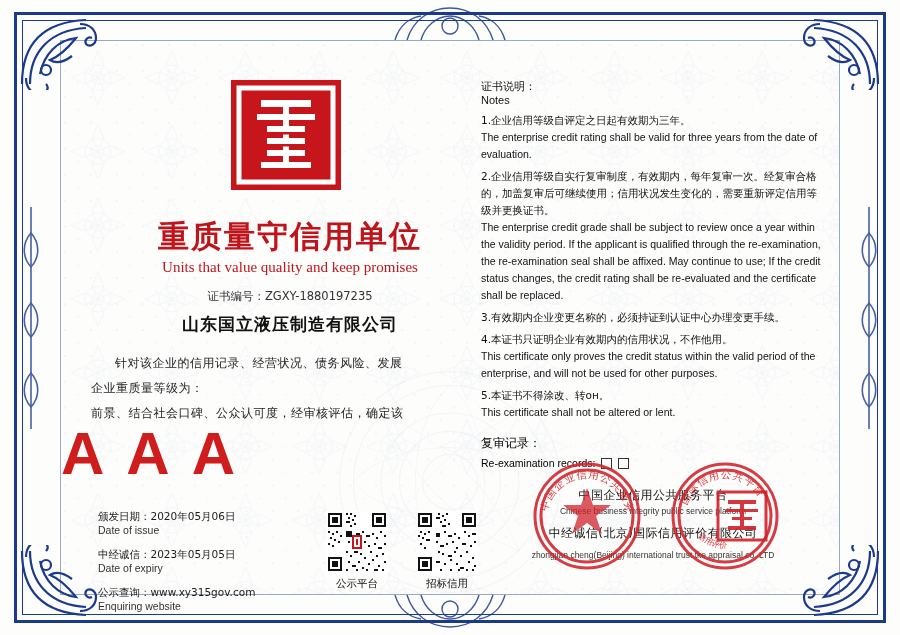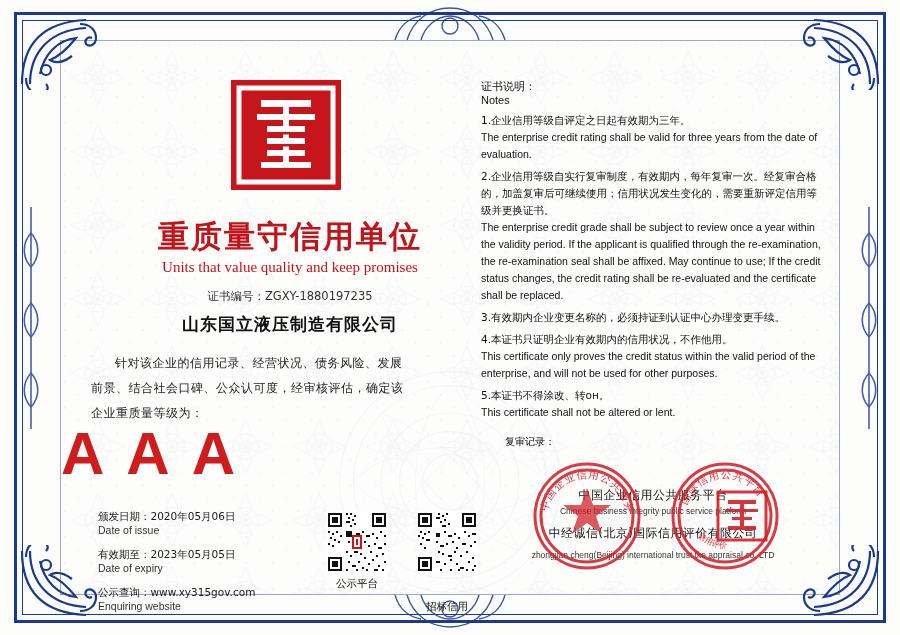--- a/index.html
+++ b/index.html
@@ -167,38 +167,38 @@
   }
   .qr-box svg { width:100%; height:100%; display:block; }
   .qr1 { left:60px; top:0; }
   .qr2 { left:150px; top:0; }
   .qr-cap {
     position:absolute; top:66px; width:82px; text-align:center;
     font-size:10.5px; color:#111;
     font-family:"DejaVu Sans", sans-serif;
   }
   .qr-cap1 { left:50px; }
-  .qr-cap2 { left:140px;margin-top:23px; }
+  .qr-cap2 { left:140px; }
 
   
   .right-col {
     position:absolute; left:420px; top:38px; width:340px;
   }
   .notes-h { font-size:11px; color:#111; font-family:"DejaVu Sans", sans-serif;}
   .notes-h2 { font-size:11px; color:#111; margin-bottom:6px; font-family:"Liberation Sans", sans-serif;}
   .note-cn {
     font-size:10.5px; color:#111; line-height:17px; margin-top:5px;
     font-family:"DejaVu Sans", sans-serif;
   }
   .note-en {
     font-size:10.5px; color:#111; line-height:17px;
     font-family:"Liberation Sans", sans-serif;
   }
   .reexam { margin-top:14px; }
-  .reexam .cn { font-size:10px; font-family:"DejaVu Sans", sans-serif;margin-left:24px; }
+  .reexam .cn { font-size:12px; font-family:"DejaVu Sans", sans-serif; }
   .reexam .en { font-size:10.5px; margin-top:5px; display:flex; align-items:center; gap:6px;}
   .chk {
     display:inline-block; width:11px; height:11px;
     border:1px solid #333; background:#fff;
   }
 
   
   .issuer {
     position:absolute; left:416px; bottom:34px; width:352px;
     text-align:center;
@@ -398,33 +398,33 @@
       <div class="title-en">Units that value quality and keep promises</div>
 
       <div class="cert-no">
         <span>证书编号：</span><span>ZGXY-1880197235</span>
       </div>
 
       <div class="company">山东国立液压制造有限公司</div>
 
       <div class="statement">
         <p class="ind">针对该企业的信用记录、经营状况、债务风险、发展</p>
+        <p>企业重质量等级为：</p>
         <p>前景、结合社会口碑、公众认可度，经审核评估，确定该</p>
-        <p>企业重质量等级为：</p>
       </div>
 
       <div class="grade">AAA</div>
 
       <div class="dates">
         <div class="row">
           <div>颁发日期：2020年05月06日</div>
           <div class="en">Date of issue</div>
         </div>
         <div class="row">
-          <div>有效期至：2023年05月05日</div>
+          <div>中经诚信：2023年05月05日</div>
           <div class="en">Date of expiry</div>
         </div>
         <div class="row">
           <div>公示查询：www.xy315gov.com</div>
           <div class="en">Enquiring website</div>
         </div>
       </div>
 
       <div class="qr-wrap">
         <div class="qr-box qr1">
@@ -587,20 +587,25 @@
       <div class="note-cn">3.有效期内企业变更名称的，必须持证到认证中心办理变更手续。</div>
 
       <div class="note-cn">4.本证书只证明企业有效期内的信用状况，不作他用。</div>
       <div class="note-en">This certificate only proves the credit status within the valid period of the enterprise, and will not be used for other purposes.</div>
 
       <div class="note-cn">5.本证书不得涂改、转он。</div>
       <div class="note-en">This certificate shall not be altered or lent.</div>
 
       <div class="reexam">
         <div class="cn">复审记录：</div>
+        <div class="en">
+          <span>Re-examination records:</span>
+          <span class="chk"></span>
+          <span class="chk"></span>
+        </div>
       </div>
     </div>
 
     <div class="issuer">
       <div class="l1">中国企业信用公共服务平台</div>
       <div class="l2">Chinese business integrity public service platform</div>
       <div class="l3">中经诚信(北京)国际信用评价有限公司</div>
       <div class="l4">zhongjian cheng(Beijing) international trust  tke appraisal co. LTD</div>
     </div>
 

